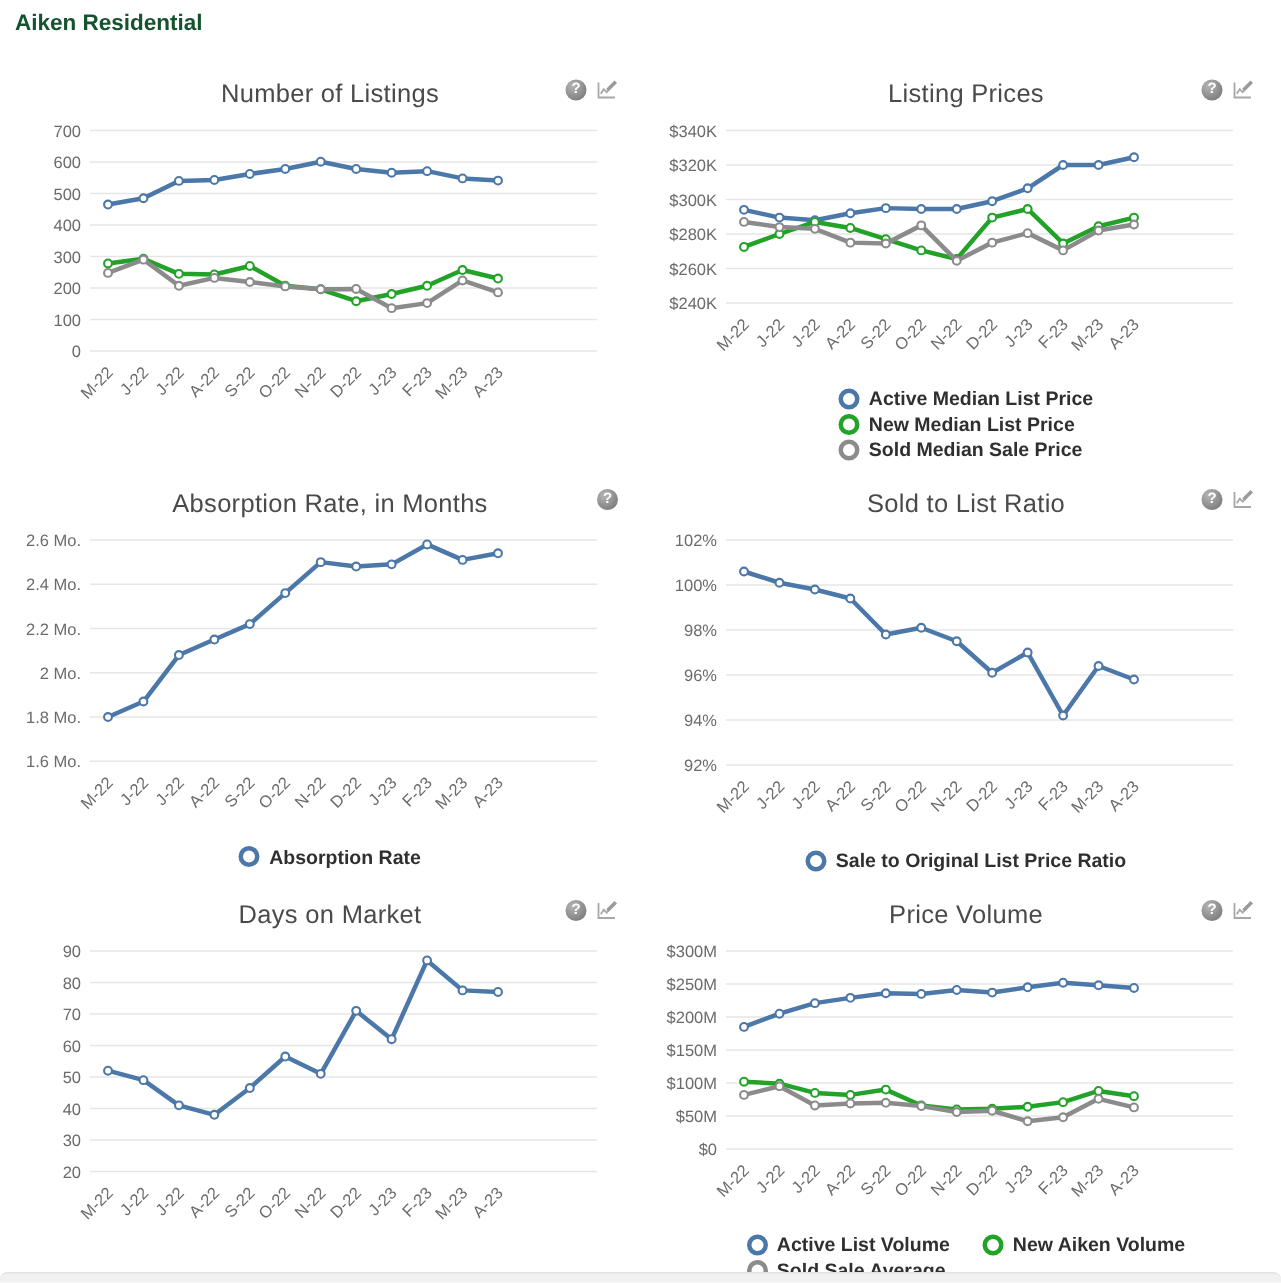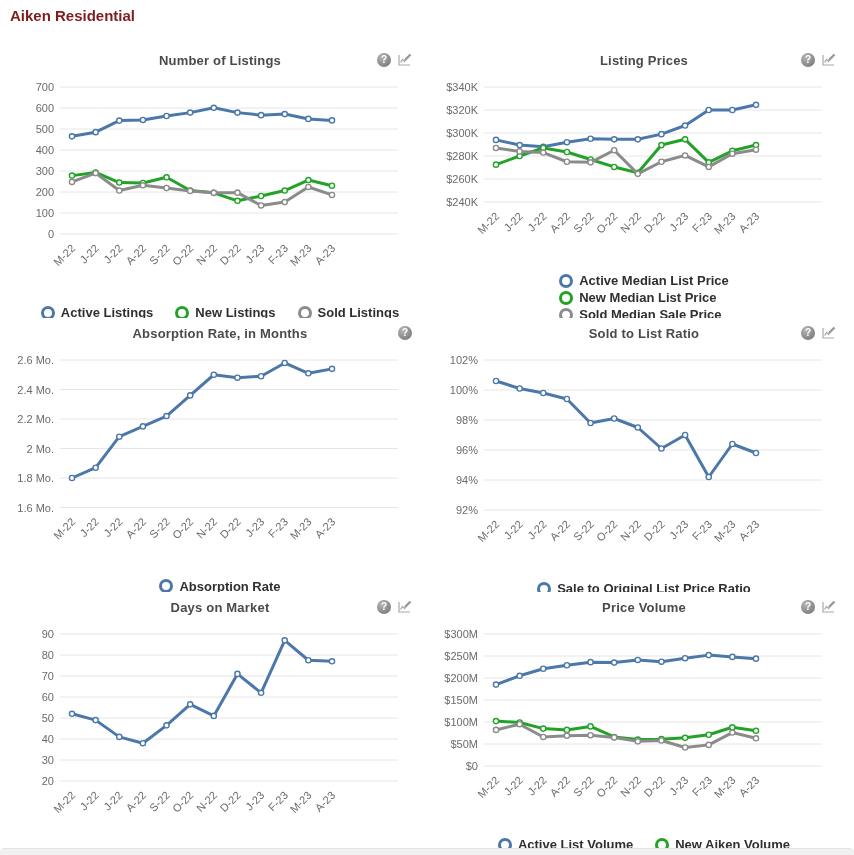--- a/index.html
+++ b/index.html
@@ -3,43 +3,43 @@
 <meta charset="utf-8">
 <style>
   html,body{margin:0;padding:0;background:#ffffff;}
   body{
     width:854px;height:855px;position:relative;overflow:hidden;
     font-family:"Liberation Sans", sans-serif;
     -webkit-font-smoothing:antialiased;
   }
   .page-title{
     position:absolute;top:7px;left:10px;
-    font-size:15px;font-weight:bold;color:#7f1d1d;
+    font-size:15px;font-weight:bold;color:#14532d;
   }
   .grid{
     position:absolute;top:45px;left:10px;width:844px;
     display:grid;grid-template-columns:420px 420px;grid-template-rows:273px 274px 256px;
     column-gap:4px;
   }
   .cell{position:relative;overflow:hidden;}
   .chart-title{
-    text-align:center;font-size:13px;color:#4a4a4a;
-    padding-top:8px;height:24px;letter-spacing:.2px;font-weight:bold;
+    text-align:center;font-size:17px;color:#4a4a4a;
+    padding-top:8px;height:24px;letter-spacing:.2px;
   }
   .icons{position:absolute;top:8px;right:18px;display:flex;gap:6px;align-items:center;}
   .help-icon{
     width:14px;height:14px;border-radius:50%;
     background:radial-gradient(circle at 35% 30%, #b5b5b5, #6e6e6e);
     color:#ffffff;font-size:10px;font-weight:bold;line-height:14px;text-align:center;
     cursor:pointer;
   }
   .edit-icon{cursor:pointer;display:block;}
   svg.plot{display:block;margin-top:2px;}
   svg text{font-family:"Liberation Sans", sans-serif;fill:#6b6b6b;font-size:11px;}
-  .legend{display:flex;flex-direction:column;align-items:center;margin-top:18px;}
+  .legend{display:flex;flex-direction:column;align-items:center;margin-top:3px;}
   .legend-block{display:inline-flex;flex-direction:column;align-items:flex-start;}
   .legend-row{display:flex;gap:22px;margin:1px 0;}
   .legend-item{display:flex;align-items:center;gap:6px;cursor:pointer;}
   .ring{
     width:8px;height:8px;border-radius:50%;
     border:3px solid #000;background:#ffffff;flex:0 0 auto;
   }
   .legend-label{font-size:13px;font-weight:bold;color:#2f2f2f;line-height:15px;}
   .bottom-bar{
     position:absolute;left:0;bottom:0;width:854px;height:6px;
@@ -136,38 +136,20 @@
           <circle cx="156.54545454545456" cy="109.01" r="2.6" fill="#ffffff" stroke="#8b8b8b" stroke-width="1.4"></circle>
           <circle cx="180.1818181818182" cy="111.95" r="2.6" fill="#ffffff" stroke="#8b8b8b" stroke-width="1.4"></circle>
           <circle cx="203.8181818181818" cy="113.83999999999999" r="2.6" fill="#ffffff" stroke="#8b8b8b" stroke-width="1.4"></circle>
           <circle cx="227.45454545454547" cy="113.63" r="2.6" fill="#ffffff" stroke="#8b8b8b" stroke-width="1.4"></circle>
           <circle cx="251.0909090909091" cy="126.44" r="2.6" fill="#ffffff" stroke="#8b8b8b" stroke-width="1.4"></circle>
           <circle cx="274.72727272727275" cy="123.08" r="2.6" fill="#ffffff" stroke="#8b8b8b" stroke-width="1.4"></circle>
           <circle cx="298.3636363636364" cy="107.96000000000001" r="2.6" fill="#ffffff" stroke="#8b8b8b" stroke-width="1.4"></circle>
           <circle cx="322" cy="115.94000000000001" r="2.6" fill="#ffffff" stroke="#8b8b8b" stroke-width="1.4"></circle>
         </g>
       </svg>
-    <div class="legend">
-        <div class="legend-block">
-          <div class="legend-row">
-            <div class="legend-item">
-              <span class="ring" style="border-color: rgb(75, 119, 169);"></span>
-              <span class="legend-label">Active Listings</span>
-            </div>
-            <div class="legend-item">
-              <span class="ring" style="border-color: rgb(35, 162, 40);"></span>
-              <span class="legend-label">New Listings</span>
-            </div>
-            <div class="legend-item">
-              <span class="ring" style="border-color: rgb(139, 139, 139);"></span>
-              <span class="legend-label">Sold Listings</span>
-            </div>
-          </div>
-        </div>
-      </div>
   </div>
   <div class="cell">
     <div class="chart-title">Listing Prices</div>
     <div class="icons">
         <div class="help-icon">?</div>
         <svg width="15" height="14" viewBox="0 0 15 14" class="edit-icon">
           <path d="M2,2 L2,12 L13,12" stroke="#a8a8a8" fill="none" stroke-width="1.2"></path>
           <polyline points="3.5,9.5 5.5,6.5 7.5,8.5 10.5,4.5" stroke="#a8a8a8" fill="none" stroke-width="1.2"></polyline>
           <line x1="13.5" y1="1.5" x2="8" y2="7" stroke="#9a9a9a" stroke-width="2.4"></line>
         </svg>

